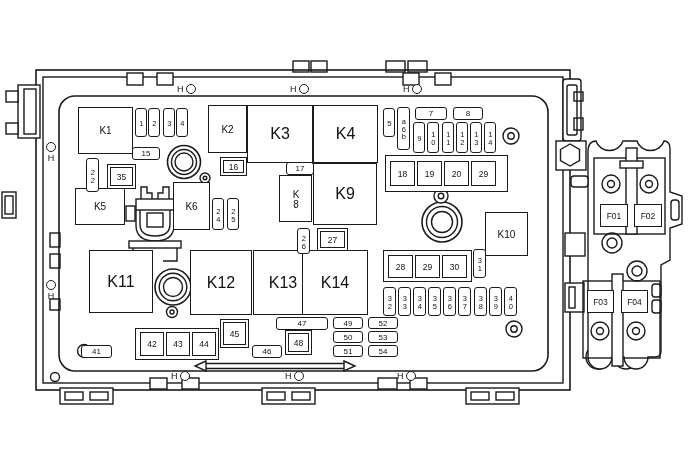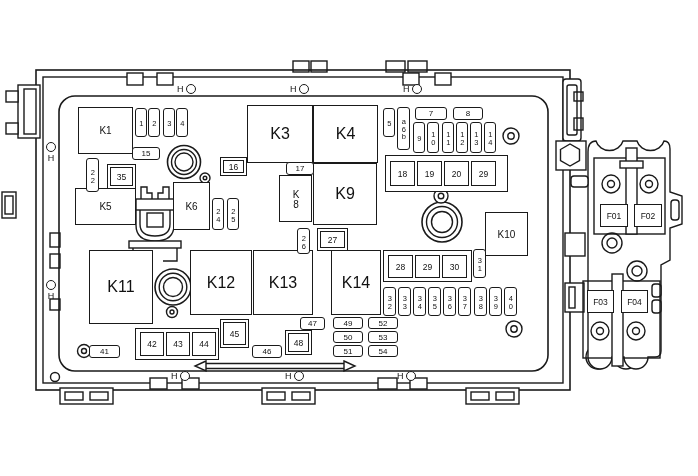--- a/index.html
+++ b/index.html
@@ -199,33 +199,34 @@
 <div class="ho vert" style="left:46px;top:142px">
       <span class="oc"></span>
       <span>H</span>
     </div>
 <div class="ho vert" style="left:46px;top:280px">
       <span class="oc"></span>
       <span>H</span>
     </div>
 
 <div class="d relay" style="left:78px;top:107px;width:55px;height:47px">K1</div>
+<div class="d relay" style="left:208px;top:105px;width:39px;height:48px">K2</div>
 <div class="d relay lg" style="left:247px;top:105px;width:66px;height:58px">K3</div>
 <div class="d relay lg" style="left:313px;top:105px;width:65px;height:58px">K4</div>
-<div class="d relay" style="left:75px;top:188px;width:61px;height:37px">K5</div>
+<div class="d relay" style="left:75px;top:188px;width:50px;height:37px">K5</div>
 <div class="d relay" style="left:173px;top:182px;width:37px;height:48px">K6</div>
 <div class="d relay" style="left:279px;top:175px;width:33px;height:47px">
       <span class="v">K8</span>
     </div>
 <div class="d relay lg" style="left:313px;top:163px;width:64px;height:62px">K9</div>
 <div class="d relay" style="left:485px;top:212px;width:43px;height:44px">K10</div>
-<div class="d relay lg" style="left:89px;top:250px;width:64px;height:74px">K11</div>
+<div class="d relay lg" style="left:89px;top:250px;width:64px;height:63px">K11</div>
 <div class="d relay lg" style="left:190px;top:250px;width:62px;height:65px">K12</div>
 <div class="d relay lg" style="left:253px;top:250px;width:60px;height:65px">K13</div>
-<div class="d relay lg" style="left:331px;top:250px;width:50px;height:65px">K14</div>
+<div class="d relay lg" style="left:302px;top:250px;width:66px;height:65px">K14</div>
 
 <div class="d vf" style="left:135px;top:108px;width:12px;height:29px">
       <span class="v">1</span>
     </div>
 <div class="d vf" style="left:148px;top:108px;width:12px;height:29px">
       <span class="v">2</span>
     </div>
 <div class="d vf" style="left:163px;top:108px;width:12px;height:29px">
       <span class="v">3</span>
     </div>
@@ -312,28 +313,28 @@
 <div class="d vf" style="left:474px;top:287px;width:13px;height:29px">
       <span class="v">38</span>
     </div>
 <div class="d vf" style="left:489px;top:287px;width:13px;height:29px">
       <span class="v">39</span>
     </div>
 <div class="d vf" style="left:504px;top:287px;width:13px;height:29px">
       <span class="v">40</span>
     </div>
 
-<div class="d hf" style="left:89px;top:345px;width:31px;height:13px">41</div>
+<div class="d hf" style="left:81px;top:345px;width:31px;height:13px">41</div>
 <div class="d grp" style="left:135px;top:328px;width:84px;height:32px"></div>
 <div class="d gf" style="left:140px;top:332px;width:24px;height:24px">42</div>
 <div class="d gf" style="left:166px;top:332px;width:24px;height:24px">43</div>
 <div class="d gf" style="left:192px;top:332px;width:24px;height:24px">44</div>
 <div class="d obox" style="left:223px;top:322px;width:23px;height:23px">45</div>
 <div class="d hf" style="left:252px;top:345px;width:30px;height:13px">46</div>
-<div class="d hf" style="left:300px;top:317px;width:25px;height:13px">47</div>
+<div class="d hf" style="left:276px;top:317px;width:52px;height:13px">47</div>
 <div class="d obox" style="left:288px;top:333px;width:21px;height:19px">48</div>
 <div class="d hf" style="left:333px;top:317px;width:30px;height:12px">49</div>
 <div class="d hf" style="left:333px;top:331px;width:30px;height:12px">50</div>
 <div class="d hf" style="left:333px;top:345px;width:30px;height:12px">51</div>
 <div class="d hf" style="left:368px;top:317px;width:30px;height:12px">52</div>
 <div class="d hf" style="left:368px;top:331px;width:30px;height:12px">53</div>
 <div class="d hf" style="left:368px;top:345px;width:30px;height:12px">54</div>
 
 <div class="d mf" style="left:600px;top:204px;width:28px;height:23px">F01</div>
 <div class="d mf" style="left:634px;top:204px;width:28px;height:23px">F02</div>

